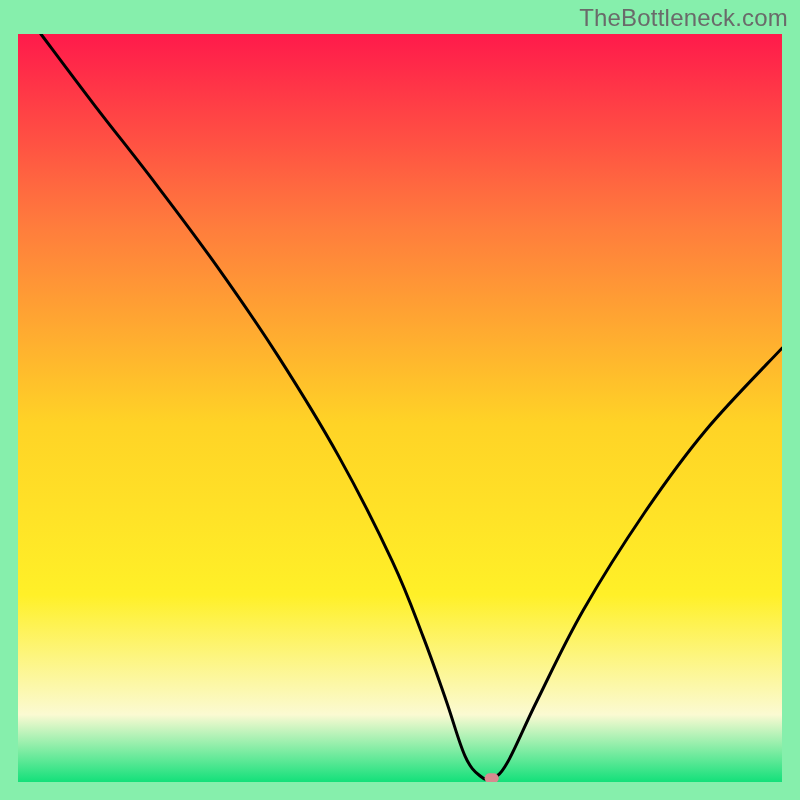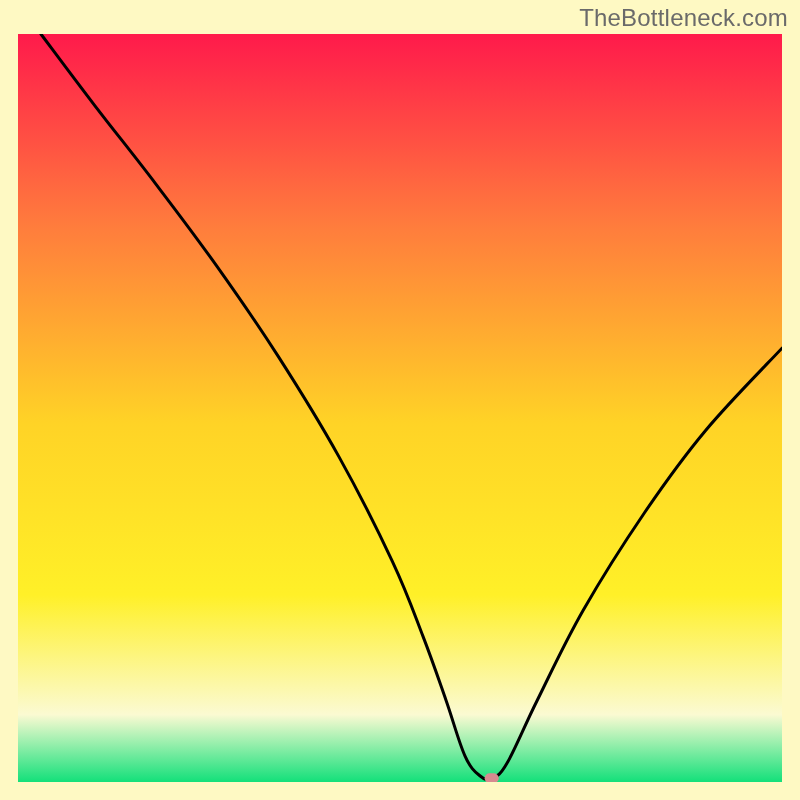--- a/index.html
+++ b/index.html
@@ -8,21 +8,21 @@
     width: 800px;
     height: 800px;
     background: #000;
     font-family: Arial, Helvetica, sans-serif;
     overflow: hidden;
   }
   .frame {
     position: relative;
     width: 800px;
     height: 800px;
-    background: #fef9c3;
+    background: #86efac;
   }
   .watermark {
     position: absolute;
     top: 4px;
     right: 12px;
     color: #6a6a6a;
     font-size: 24px;
     font-weight: 500;
     letter-spacing: 0.2px;
     z-index: 5;

